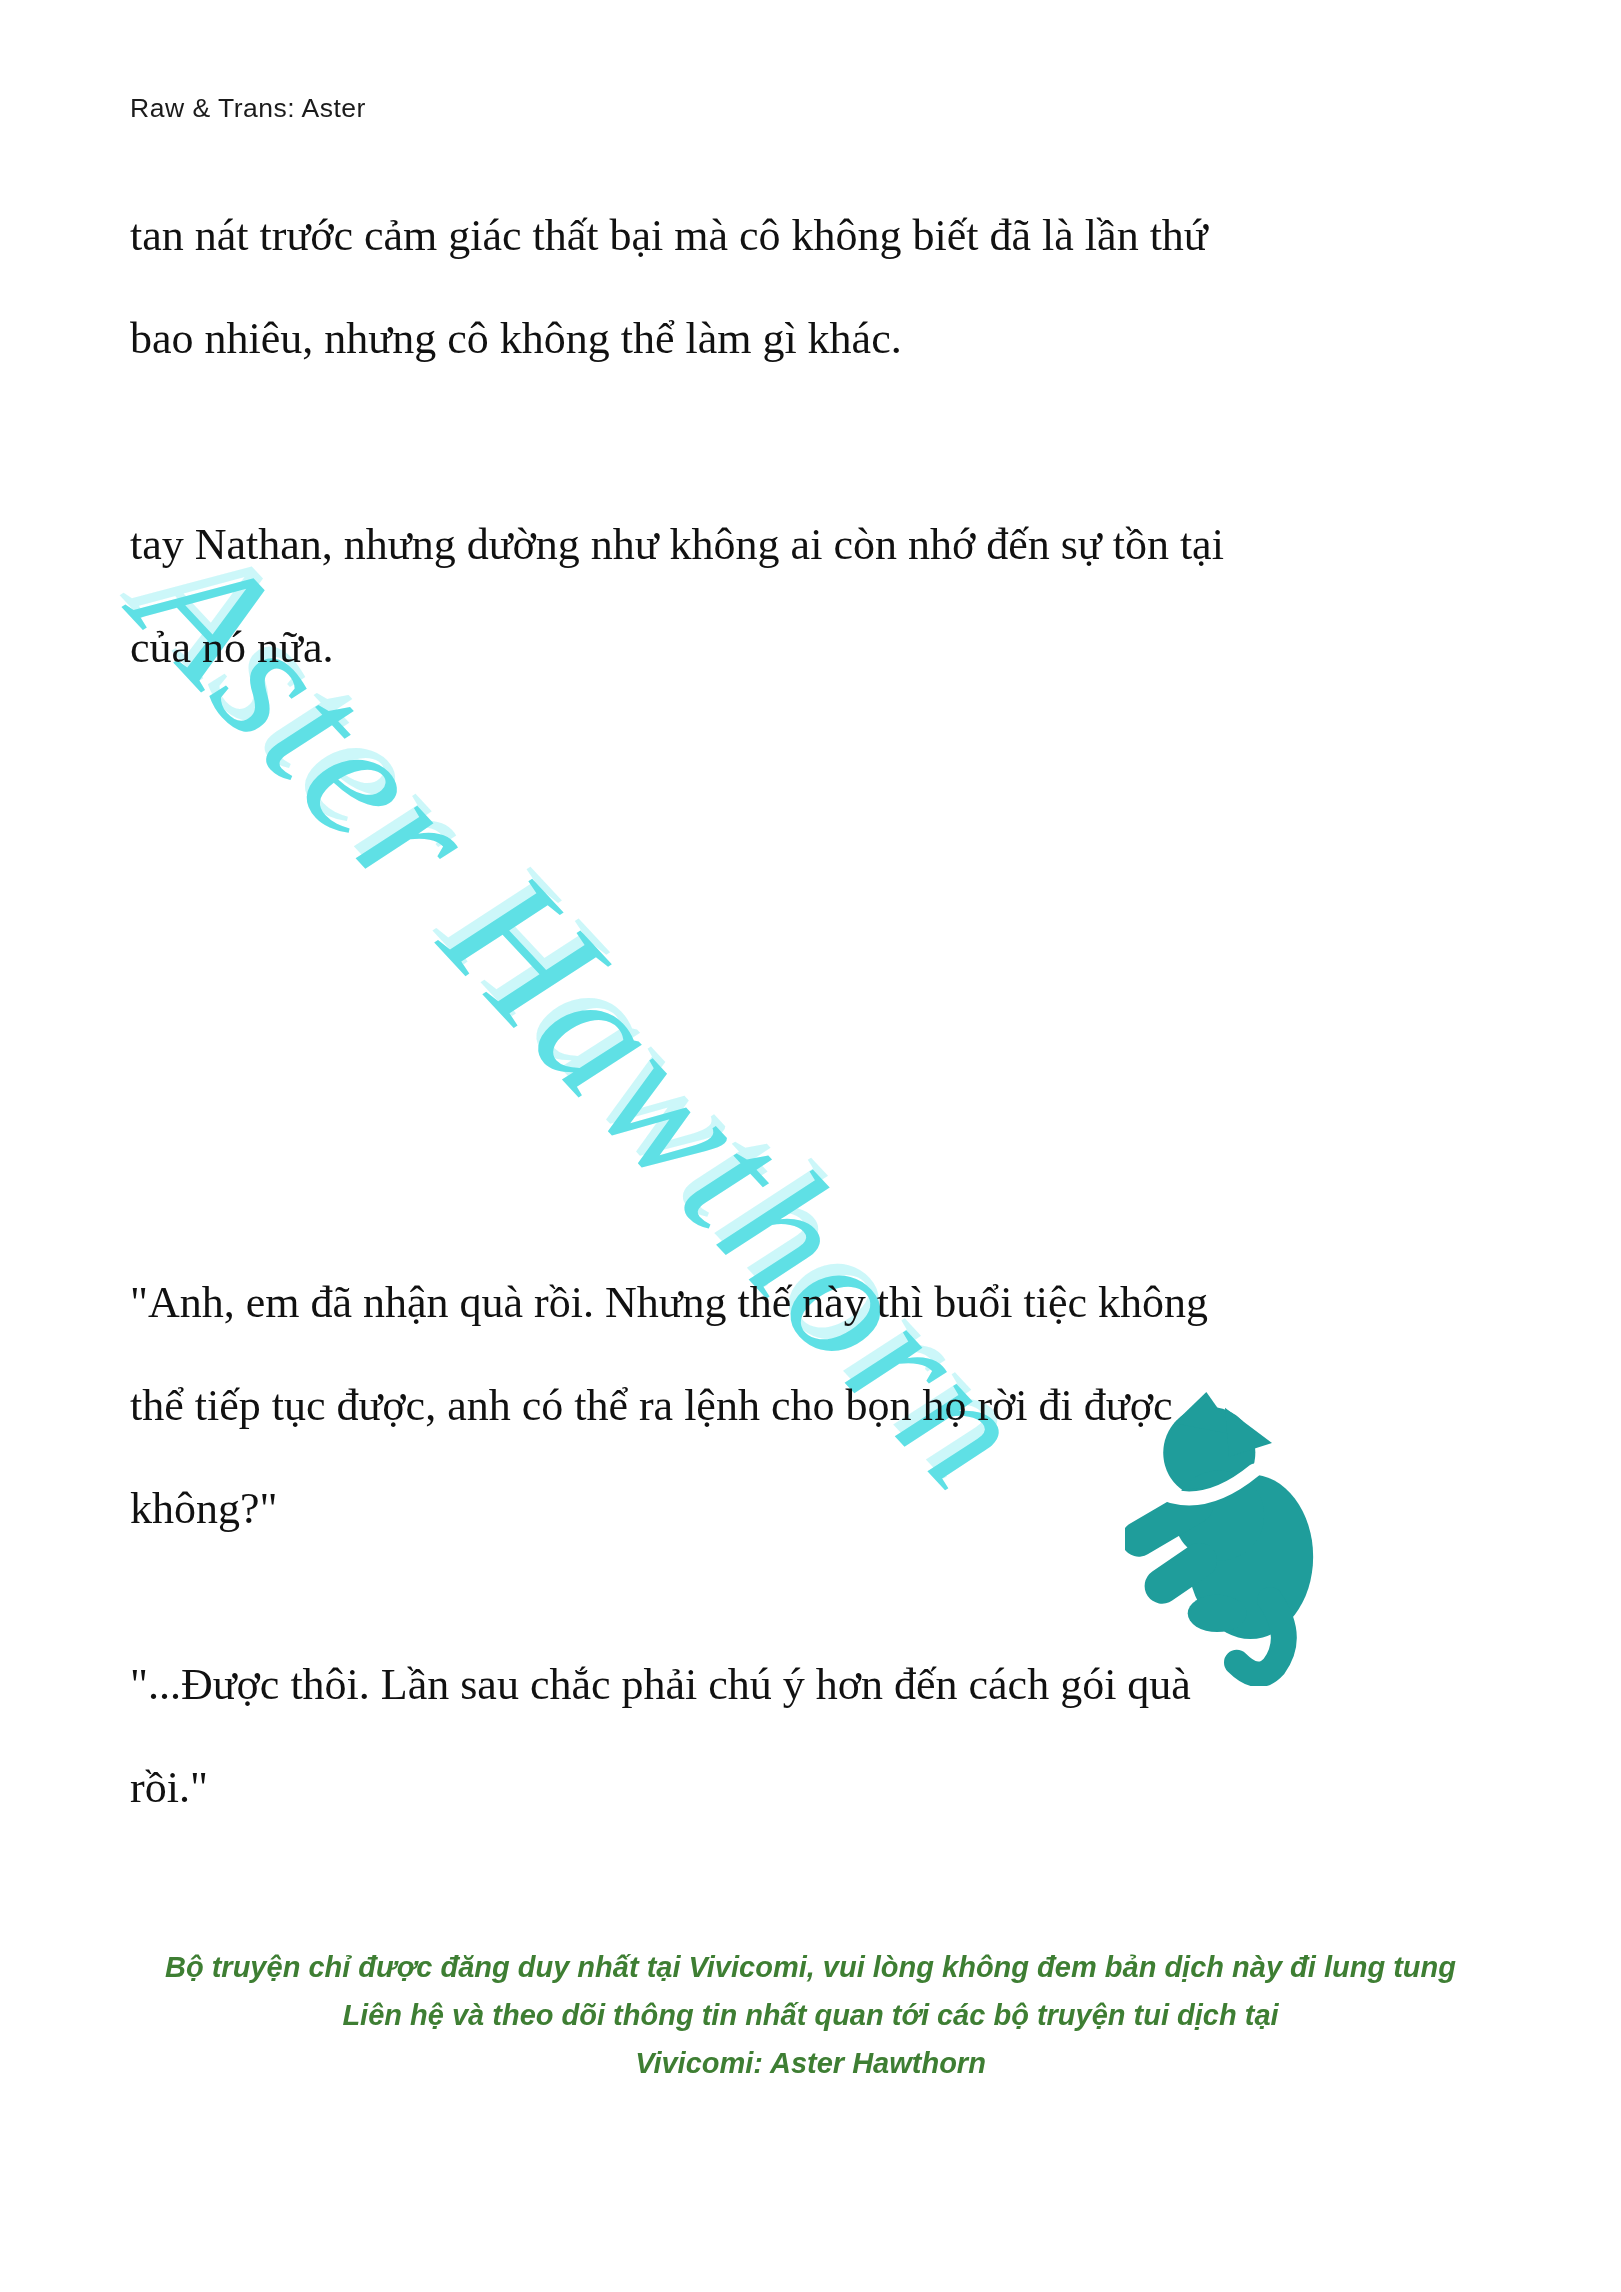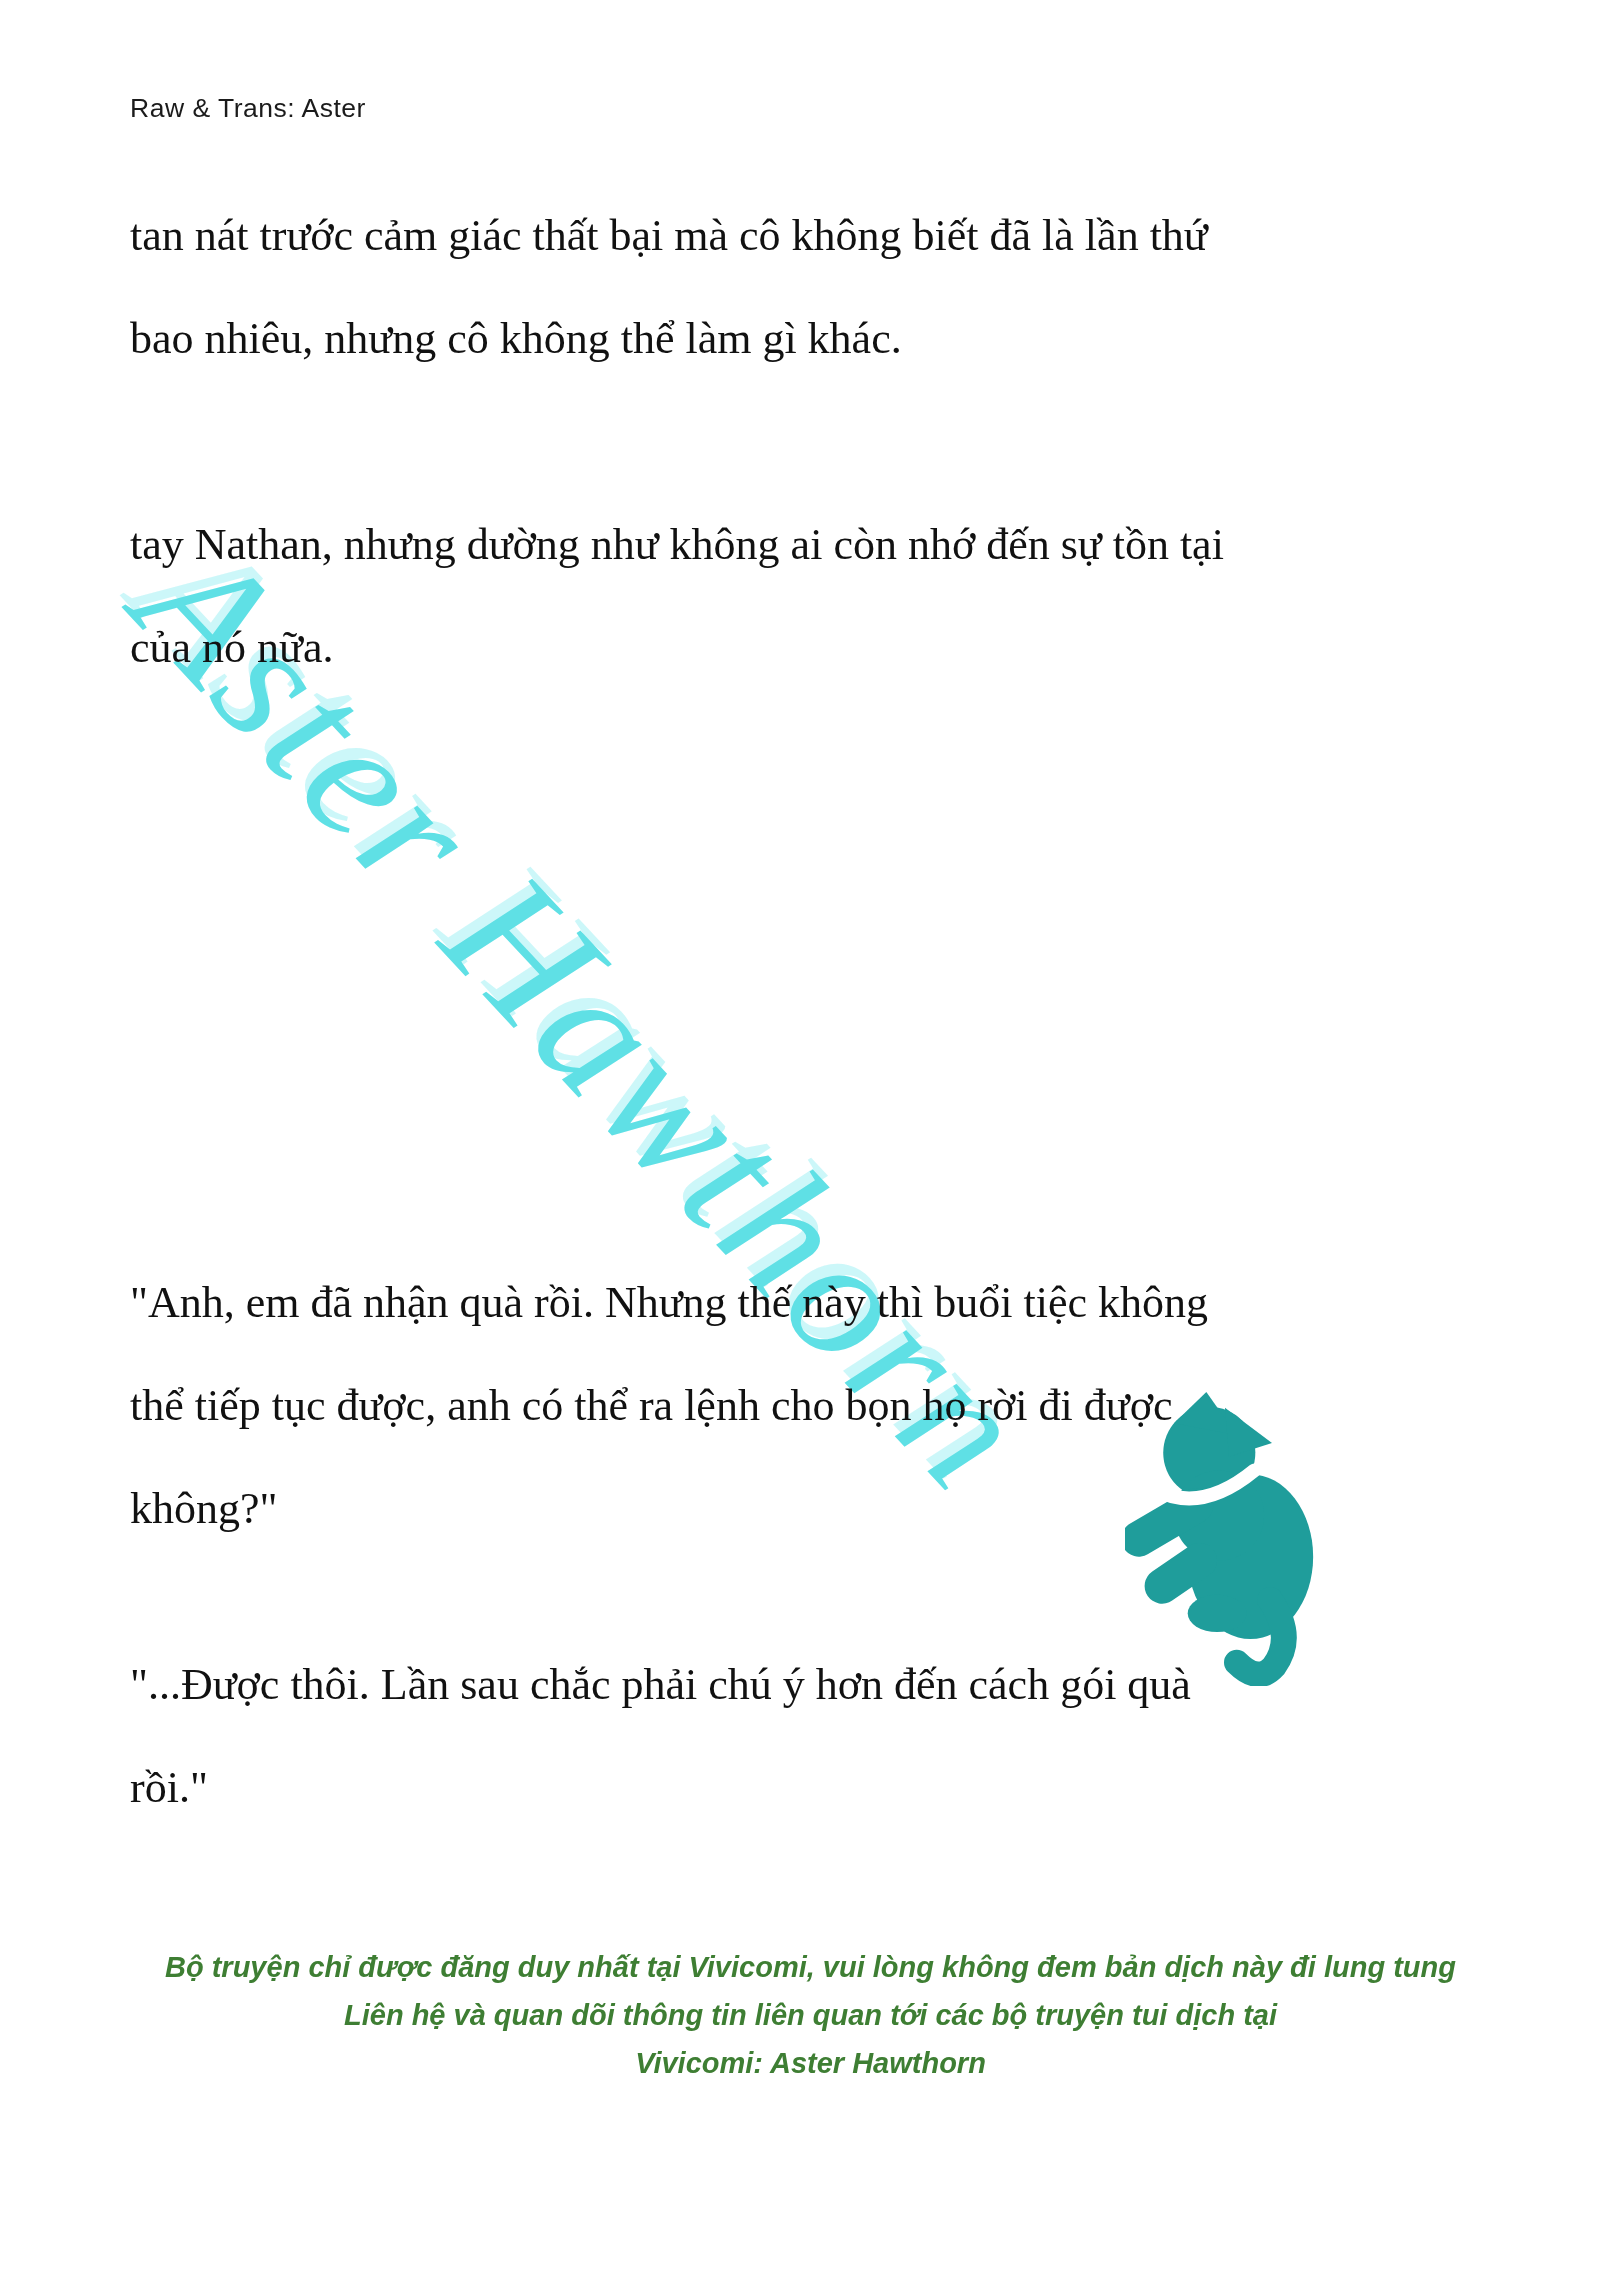--- a/index.html
+++ b/index.html
@@ -106,21 +106,21 @@
       <line x1="72" y1="116" x2="14" y2="150" stroke-width="36" stroke-linecap="round"></line>
       <line x1="76" y1="172" x2="38" y2="198" stroke-width="36" stroke-linecap="round"></line>
       <ellipse cx="94" cy="226" rx="30" ry="19" stroke="none"></ellipse>
       <path d="M148,212 Q174,250 152,280 Q136,298 114,276" fill="none" stroke-width="26" stroke-linecap="round"></path>
       <path d="M28,98 Q76,126 132,80" fill="none" stroke="#ffffff" stroke-width="14" stroke-linecap="round"></path>
     </g>
   </svg>
 
   <div class="footer">
     <div class="fline">Bộ truyện chỉ được đăng duy nhất tại Vivicomi, vui lòng không đem bản dịch này đi lung tung</div>
-    <div class="fline">Liên hệ và quan dõi thông tin liên quan tới các bộ truyện tui dịch tại</div>
+    <div class="fline">Liên hệ và theo dõi thông tin nhất quan tới các bộ truyện tui dịch tại</div>
     <div class="fline">Vivicomi: Aster Hawthorn</div>
   </div>
 
   <div class="logo">
     <span class="logo-v">V</span>
       <span class="logo-rest">comycs</span>
     <svg class="logo-flourish" width="59" height="45" viewBox="0 0 60 46" xmlns="http://www.w3.org/2000/svg">
       <path d="M14,2 Q34,12 24,28 Q18,40 40,38" fill="none" stroke="#93a9e0" stroke-width="5" stroke-linecap="round"></path>
       <circle cx="14" cy="4" r="7" fill="#8fa5de"></circle>
     </svg>

